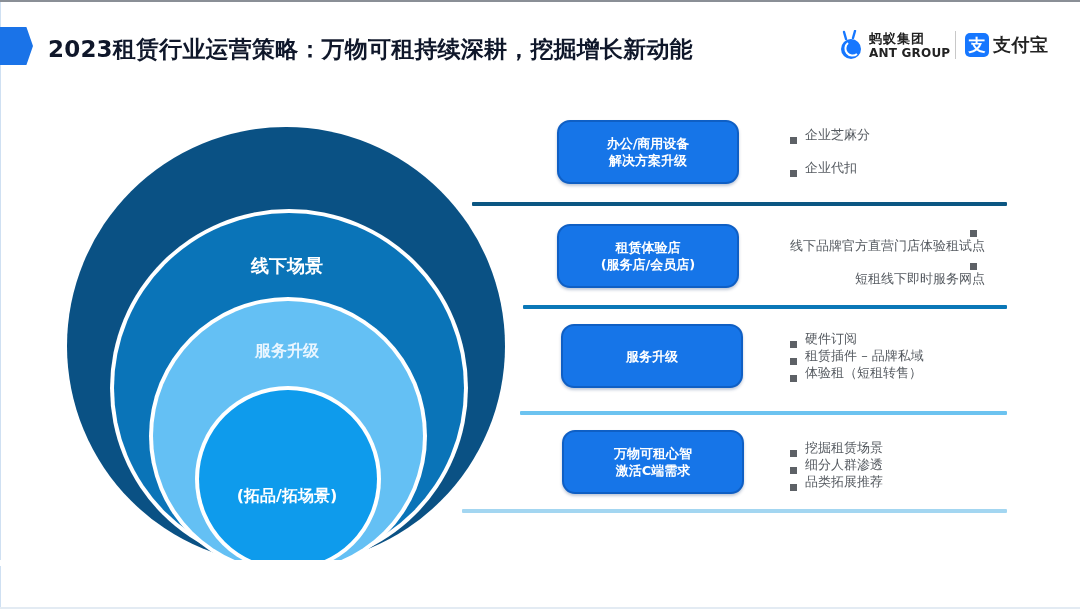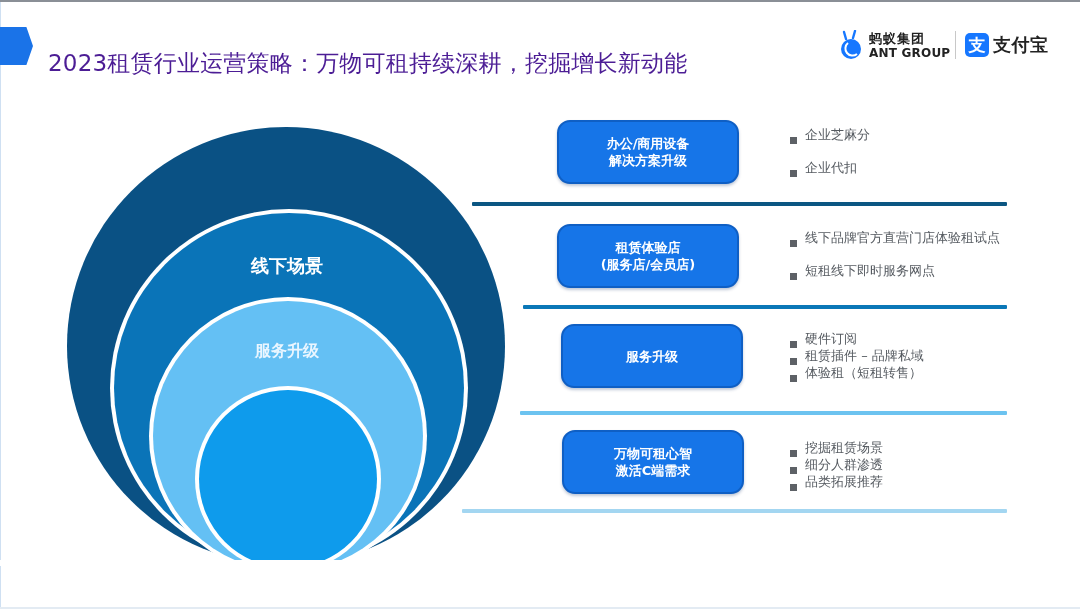--- a/index.html
+++ b/index.html
@@ -11,22 +11,22 @@
   .frame-top { position: absolute; left: 0; top: 0; width: 1080px; height: 2px; background: #8a8f96; }
   .frame-left { position: absolute; left: 0; top: 2px; width: 1px; height: 605px; background: #cfe0f2; }
   .frame-bottom { position: absolute; left: 0; bottom: 0; width: 1080px; height: 2px; background: #e3ebf3; }
 
   .title-tab {
     position: absolute; left: 0; top: 27px; width: 33px; height: 38px;
     background: #1a73e8;
     clip-path: polygon(0 0, 80% 0, 100% 50%, 80% 100%, 0 100%);
   }
   .page-title {
-    position: absolute; left: 48px; top: 46px; height: 34px; line-height: 34px;
-    font-size: 23px; font-weight: normal; color: #4c1d95; letter-spacing: 0.2px;
+    position: absolute; left: 48px; top: 32px; height: 34px; line-height: 34px;
+    font-size: 23px; font-weight: bold; color: #0f172a; letter-spacing: 0.2px;
     white-space: nowrap;
   }
 
   
   .logo-ant { position: absolute; left: 838px; top: 27px; height: 36px; display: flex; align-items: center; }
   .ant-mark { width: 26px; height: 30px; position: relative; margin-right: 5px; }
   .ant-text { display: flex; flex-direction: column; line-height: 1; }
   .ant-cn { font-size: 13px; font-weight: bold; color: #222; letter-spacing: 1px; }
   .ant-en { font-size: 12px; font-weight: bold; color: #222; letter-spacing: 0.2px; margin-top: 2px; }
   .logo-sep { position: absolute; left: 955px; top: 31px; width: 1px; height: 28px; background: #c8c8c8; }
@@ -79,21 +79,21 @@
   .p2 { left: 557px; top: 224px; }
   .p3 { left: 561px; top: 324px; }
   .p4 { left: 562px; top: 430px; }
 
   .bullets { position: absolute; left: 790px; font-size: 13px; color: #555a60; }
   .bullet { display: flex; align-items: flex-end; white-space: nowrap; }
   .sq { width: 7px; height: 7px; background: #5d6166; margin-right: 8px; flex: 0 0 auto; }
   .b1 { top: 127px; }
   .b1 .bullet { height: 17px; margin-bottom: 16px; }
   .b2 { top: 230px; }
-  .b2 .bullet { height: 17px; margin-bottom: 16px; }
+  .b2 .bullet { height: 17px; margin-bottom: 16px; flex-direction: column; }
   .b3 { top: 331px; }
   .b3 .bullet { height: 17px; margin-bottom: 0; }
   .b4 { top: 440px; }
   .b4 .bullet { height: 17px; margin-bottom: 0; }
 </style>
 </head>
 <body>
 
 <div class="frame-top"></div>
 <div class="frame-left"></div>
@@ -127,20 +127,21 @@
   <div class="circle c2"></div>
   <div class="circle c2i"></div>
   <div class="circle c3"></div>
   <div class="circle c3i"></div>
   <div class="circle c4"></div>
   <div class="circle c4i"></div>
   <div class="bottom-mask"></div>
 
   <div class="ring-label rl2">线下场景</div>
   <div class="ring-label rl3">服务升级</div>
+  <div class="ring-label rl5">(拓品/拓场景)</div>
 </div>
 
 <div class="divider d1"></div>
 <div class="divider d2"></div>
 <div class="divider d3"></div>
 <div class="divider d4"></div>
 
 <div class="pill p1">
   <span>办公/商用设备</span>
   <span>解决方案升级</span>

